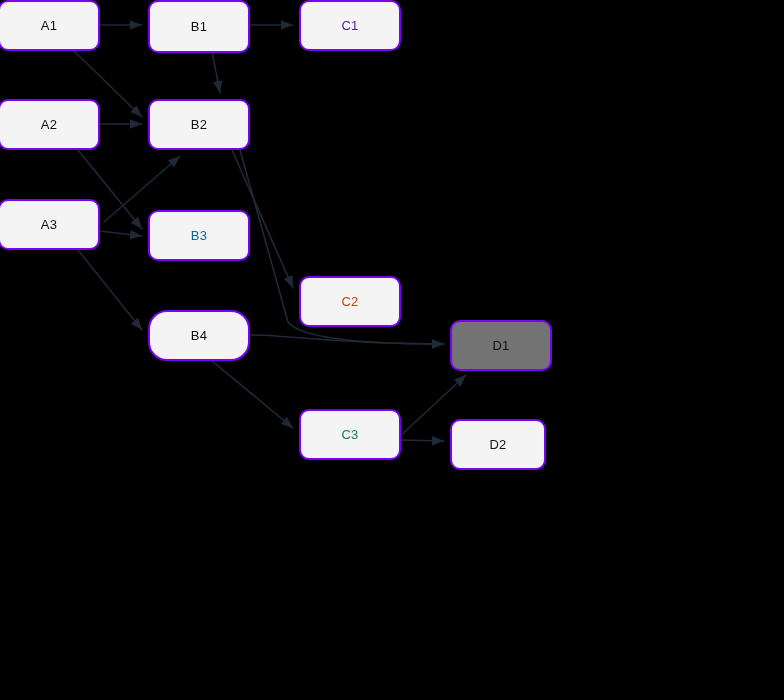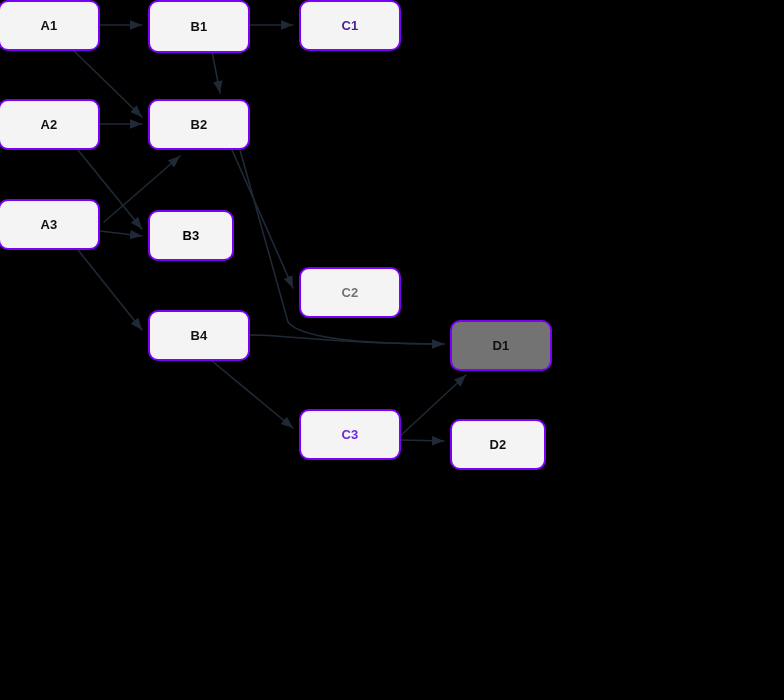--- a/index.html
+++ b/index.html
@@ -39,21 +39,20 @@
     justify-content: center;
     color: #111113;
     font-size: 13px;
     line-height: 1;
     letter-spacing: 0.2px;
     font-family: "Liberation Sans", "DejaVu Sans", sans-serif;
   }
   .node-label {
     display: block;
     user-select: none;
-    font-weight: bold;
   }
 </style>
 </head>
 <body>
 
 <div id="canvas">
 
   <svg id="edge-layer" viewBox="0 0 784 700" width="784" height="700" xmlns="http://www.w3.org/2000/svg">
     <defs>
       <marker id="arrow" markerWidth="9" markerHeight="9" refX="7.5" refY="3" orient="auto" markerUnits="strokeWidth">
@@ -88,33 +87,33 @@
       </div>
       <div class="node" style="left: -2px; top: 199px; width: 102px; height: 51px; background: rgb(244, 244, 245); border-color: rgb(124, 0, 247); color: rgb(17, 17, 19);">
         <span class="node-label">A3</span>
       </div>
       <div class="node" style="left: 148px; top: 0px; width: 102px; height: 53px; background: rgb(244, 244, 245); border-color: rgb(124, 0, 247); color: rgb(17, 17, 19);">
         <span class="node-label">B1</span>
       </div>
       <div class="node" style="left: 148px; top: 99px; width: 102px; height: 51px; background: rgb(244, 244, 245); border-color: rgb(124, 0, 247); color: rgb(17, 17, 19);">
         <span class="node-label">B2</span>
       </div>
-      <div class="node" style="left: 148px; top: 210px; width: 86px; height: 51px; background: rgb(244, 244, 245); border-color: rgb(124, 0, 247); color: #000000;">
+      <div class="node" style="left: 148px; top: 210px; width: 102px; height: 51px; background: rgb(244, 244, 245); border-color: rgb(124, 0, 247); color: #0369a1;">
         <span class="node-label">B3</span>
       </div>
-      <div class="node" style="left: 148px; top: 310px; width: 102px; height: 51px; background: rgb(244, 244, 245); border-color: rgb(124, 0, 247); color: rgb(17, 17, 19);">
+      <div class="node" style="left: 148px; top: 310px; width: 102px; height: 51px; background: rgb(244, 244, 245); border-color: rgb(124, 0, 247); color: rgb(17, 17, 19); border-radius: 19px;">
         <span class="node-label">B4</span>
       </div>
       <div class="node" style="left: 299px; top: 0px; width: 102px; height: 51px; background: rgb(244, 244, 245); border-color: rgb(124, 0, 247); color: #4c1d95;">
         <span class="node-label">C1</span>
       </div>
-      <div class="node" style="left: 299px; top: 267px; width: 102px; height: 51px; background: rgb(244, 244, 245); border-color: rgb(124, 0, 247); color: #737373;">
+      <div class="node" style="left: 299px; top: 276px; width: 102px; height: 51px; background: rgb(244, 244, 245); border-color: rgb(124, 0, 247); color: #c2410c;">
         <span class="node-label">C2</span>
       </div>
-      <div class="node" style="left: 299px; top: 409px; width: 102px; height: 51px; background: rgb(244, 244, 245); border-color: rgb(124, 0, 247); color: #6d28d9;">
+      <div class="node" style="left: 299px; top: 409px; width: 102px; height: 51px; background: rgb(244, 244, 245); border-color: rgb(124, 0, 247); color: #15803d;">
         <span class="node-label">C3</span>
       </div>
       <div class="node" style="left: 450px; top: 320px; width: 102px; height: 51px; background: #737373; border-color: rgb(124, 0, 247); color: rgb(17, 17, 19);">
         <span class="node-label">D1</span>
       </div>
       <div class="node" style="left: 450px; top: 419px; width: 96px; height: 51px; background: rgb(244, 244, 245); border-color: rgb(124, 0, 247); color: rgb(17, 17, 19);">
         <span class="node-label">D2</span>
       </div>
     </div>
 

